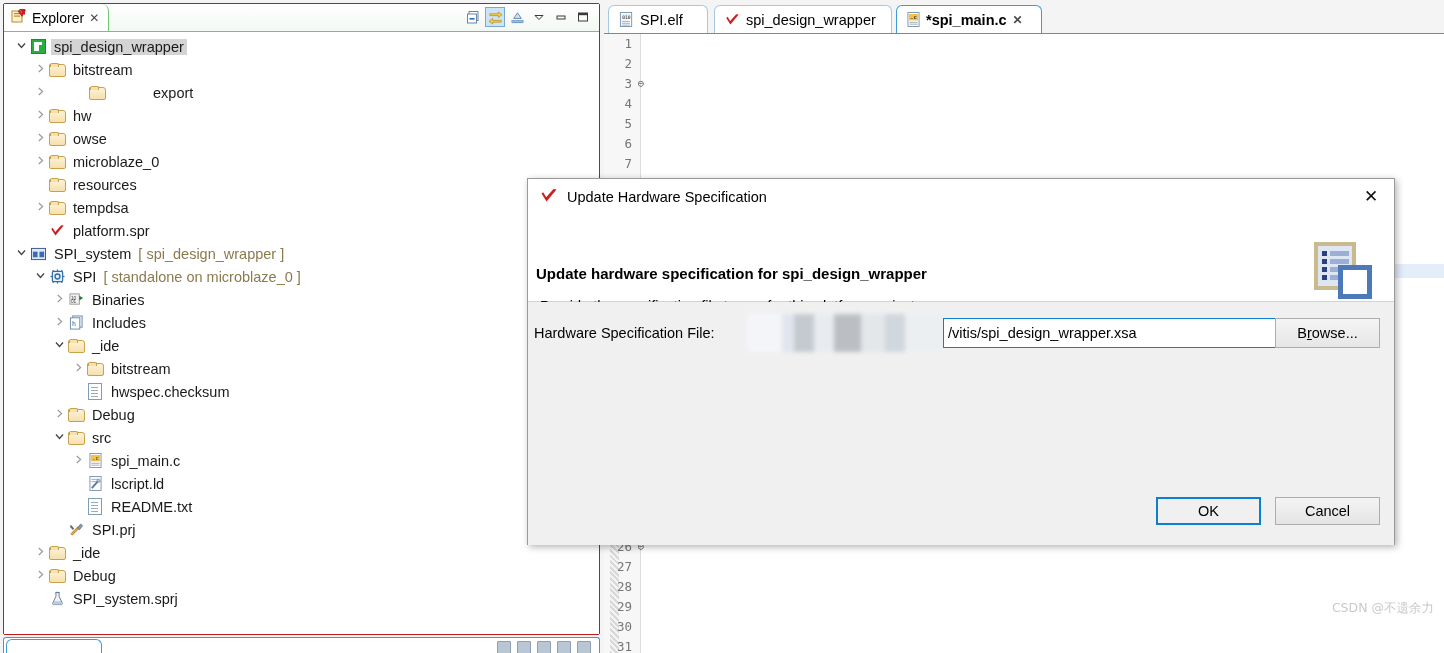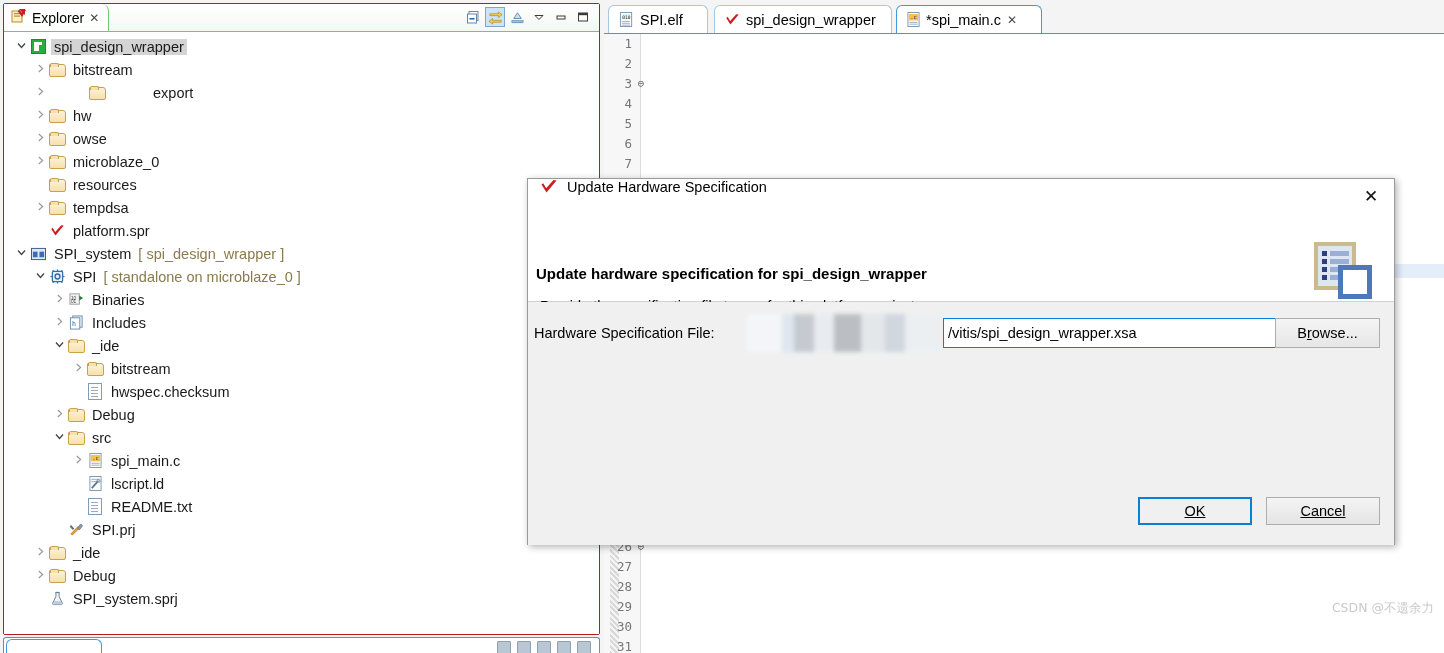--- a/index.html
+++ b/index.html
@@ -83,21 +83,21 @@
   #editor-area{
     position:absolute;left:604px;top:3px;right:0px;height:632px;background:#fff;
   }
   #editor-tabbar{position:relative;height:30px;background:#f4f4f4;}
   .etab{
     position:absolute;top:2px;height:28px;display:flex;align-items:center;gap:6px;
     padding:0 10px;font-size:14.5px;box-sizing:border-box;
     border:1px solid #a6c9e2;border-bottom:none;
     border-radius:6px 6px 0 0;background:#ffffff;
   }
-  .etab.active{border-color:#3c9bdc;}
+  .etab.active{border-color:#3c9bdc;font-weight:bold;}
   .etab.active:after{
     content:"";position:absolute;left:0;right:0;bottom:-1px;height:2px;background:#fff;
   }
   #editor-body{position:absolute;left:0;top:30px;right:0;bottom:0;background:#fff;border-top:1px solid #3c9bdc;}
   .gutter{
     position:absolute;left:0;top:0;width:36px;bottom:0;background:#f7f7f7;border-right:1px solid #dcdcdc;
   }
   .code{
     position:absolute;left:0;top:0;right:0;bottom:0;
     font-family:"DejaVu Sans Mono","Liberation Mono",monospace;
@@ -110,21 +110,21 @@
   .hl-line{position:absolute;left:0;right:0;height:14px;background:#e4eefb;}
 
   
   #dialog{
     position:absolute;left:527px;top:178px;width:868px;height:367px;
     background:#f0f0f0;border:1px solid #9a9a9a;
     box-shadow:2px 2px 7px rgba(0,0,0,.30);
     box-sizing:border-box;
   }
   #dlg-titlebar{
-    position:relative;height:36px;background:#ffffff;display:flex;
+    position:relative;height:36px;background:#ffffff;display:flex;align-items:center;
     padding-left:12px;
   }
   #dlg-title{font-size:14.5px;color:#000;margin-left:9px;}
   #dlg-close{
     position:absolute;right:0;top:0;width:46px;height:34px;
     display:flex;align-items:center;justify-content:center;
     font-size:17px;color:#111;
   }
   #dlg-header{
     position:relative;background:#ffffff;height:86px;border-bottom:1px solid #d2d2d2;
@@ -149,23 +149,23 @@
   }
   #browse-btn{
     position:absolute;right:0;top:0;width:105px;height:30px;
     background:linear-gradient(to bottom,#f4f4f4,#e6e6e6);
     border:1px solid #adadad;box-sizing:border-box;
     display:flex;align-items:center;justify-content:center;font-size:14.5px;color:#000;
   }
   #browse-btn u{text-decoration:underline;}
   #dlg-buttons{position:absolute;right:14px;bottom:20px;display:flex;gap:14px;}
   .dbtn{
-    width:114px;height:28px;display:flex;align-items:center;justify-content:center;
+    width:105px;height:28px;display:flex;align-items:center;justify-content:center;
     font-size:14.5px;color:#000;box-sizing:border-box;
-    background:linear-gradient(to bottom,#f4f4f4,#e4e4e4);border:1px solid #adadad;text-decoration:underline;
+    background:linear-gradient(to bottom,#f4f4f4,#e4e4e4);border:1px solid #adadad;
   }
   .dbtn.default{border:2px solid #0a7fd4;background:#f0f0f0;}
 
   
   #bottom-panel{
     position:absolute;left:3px;top:637px;width:597px;height:16px;
     border:1px solid #3c9bdc;border-bottom:none;border-radius:3px 3px 0 0;
     background:#fff;box-sizing:border-box;
   }
   #bottom-panel-tab{

